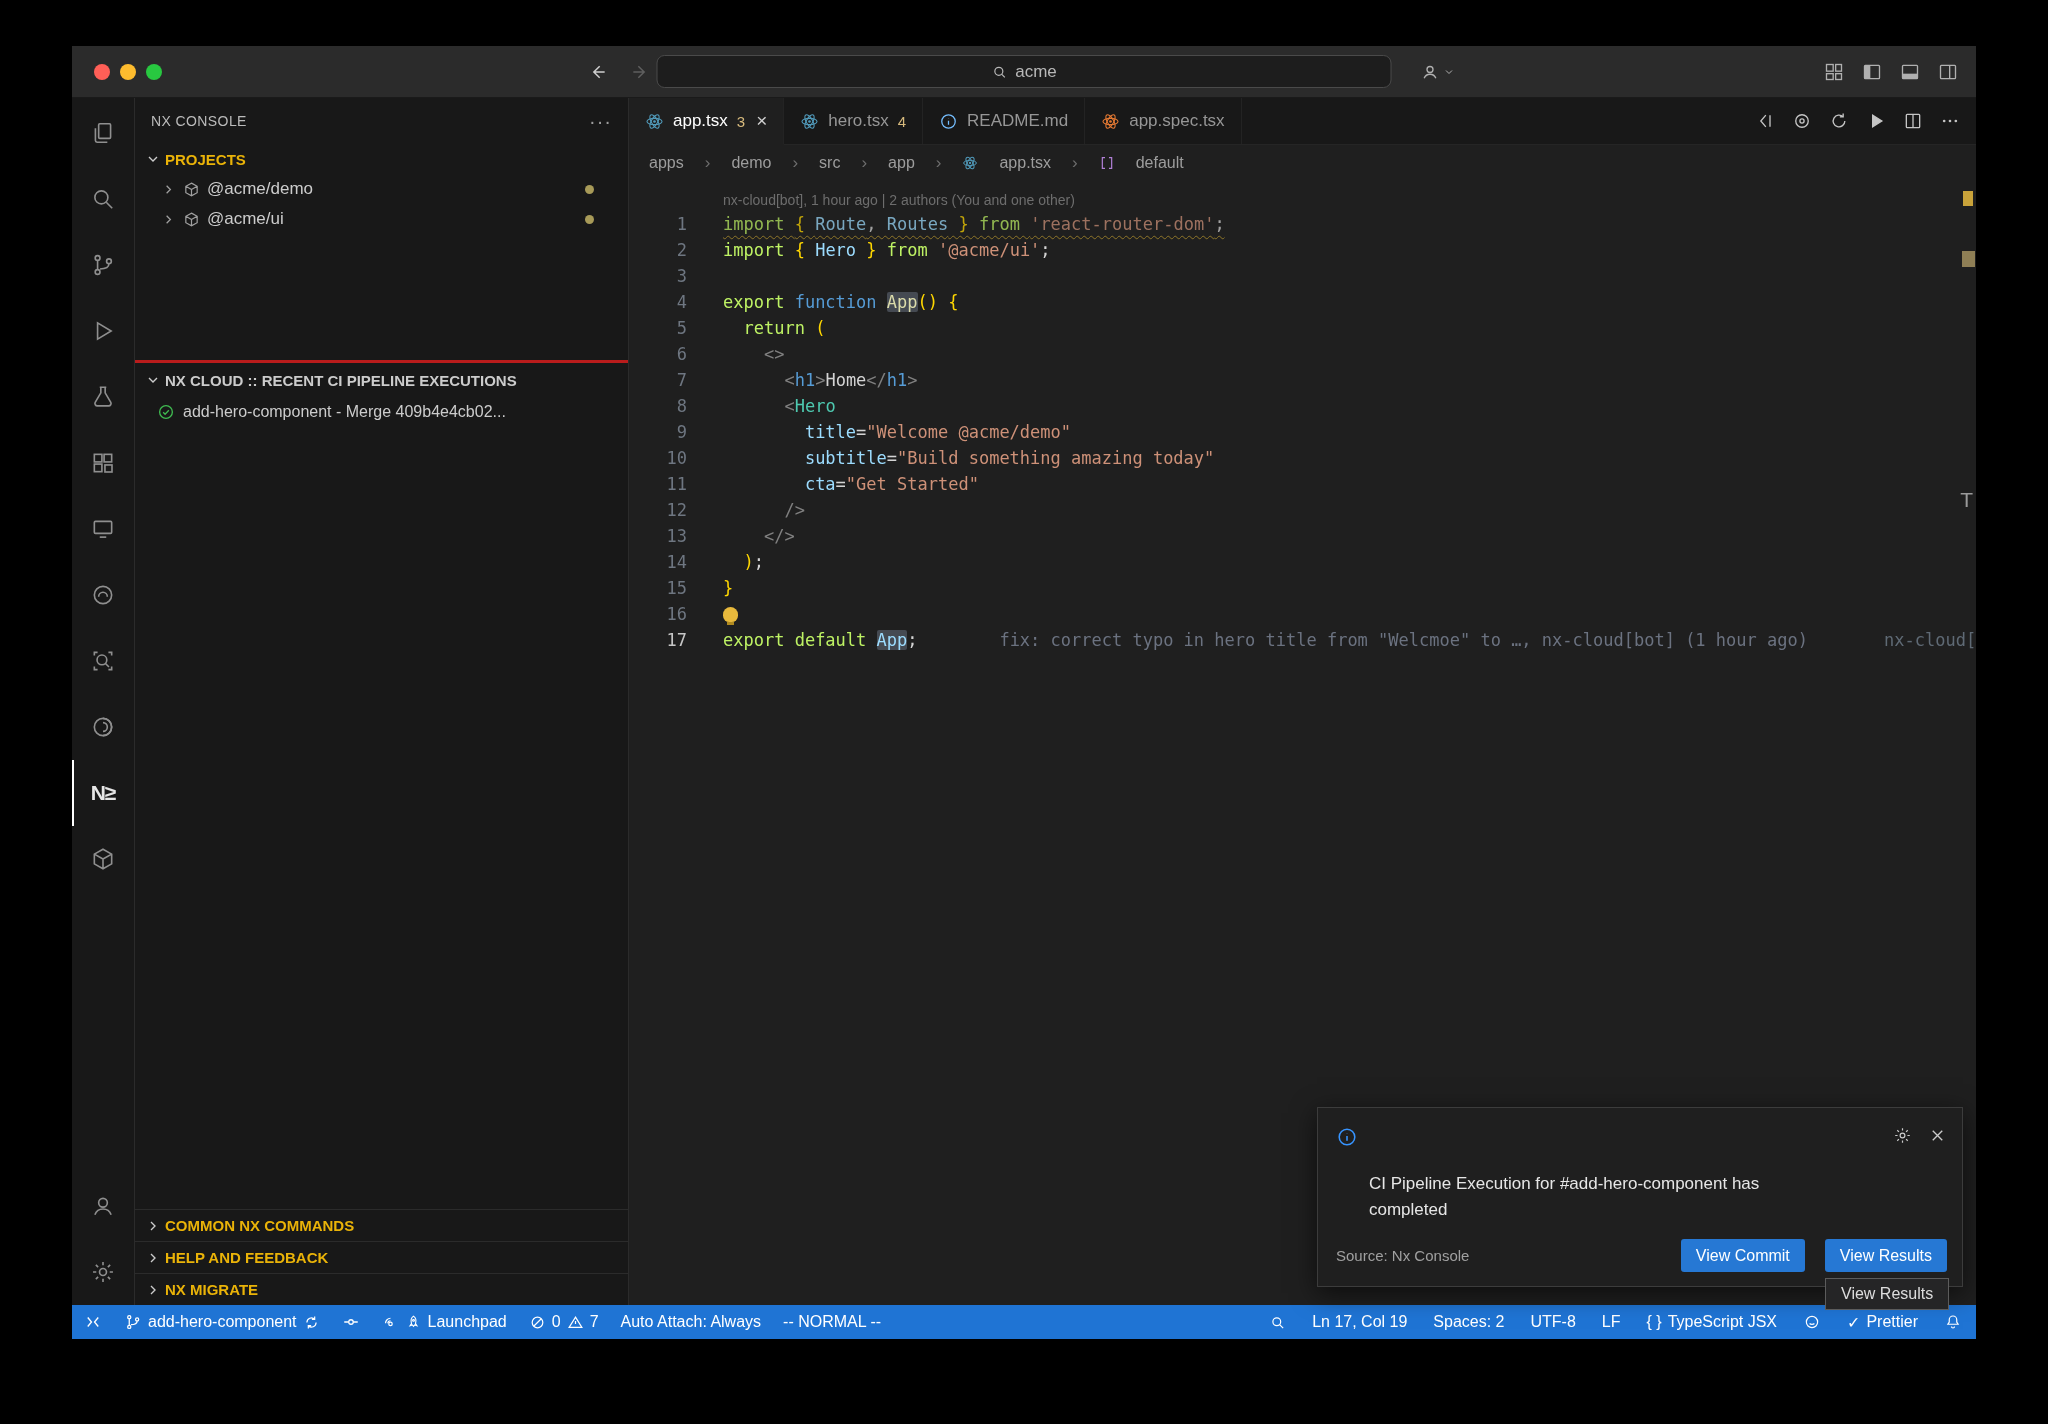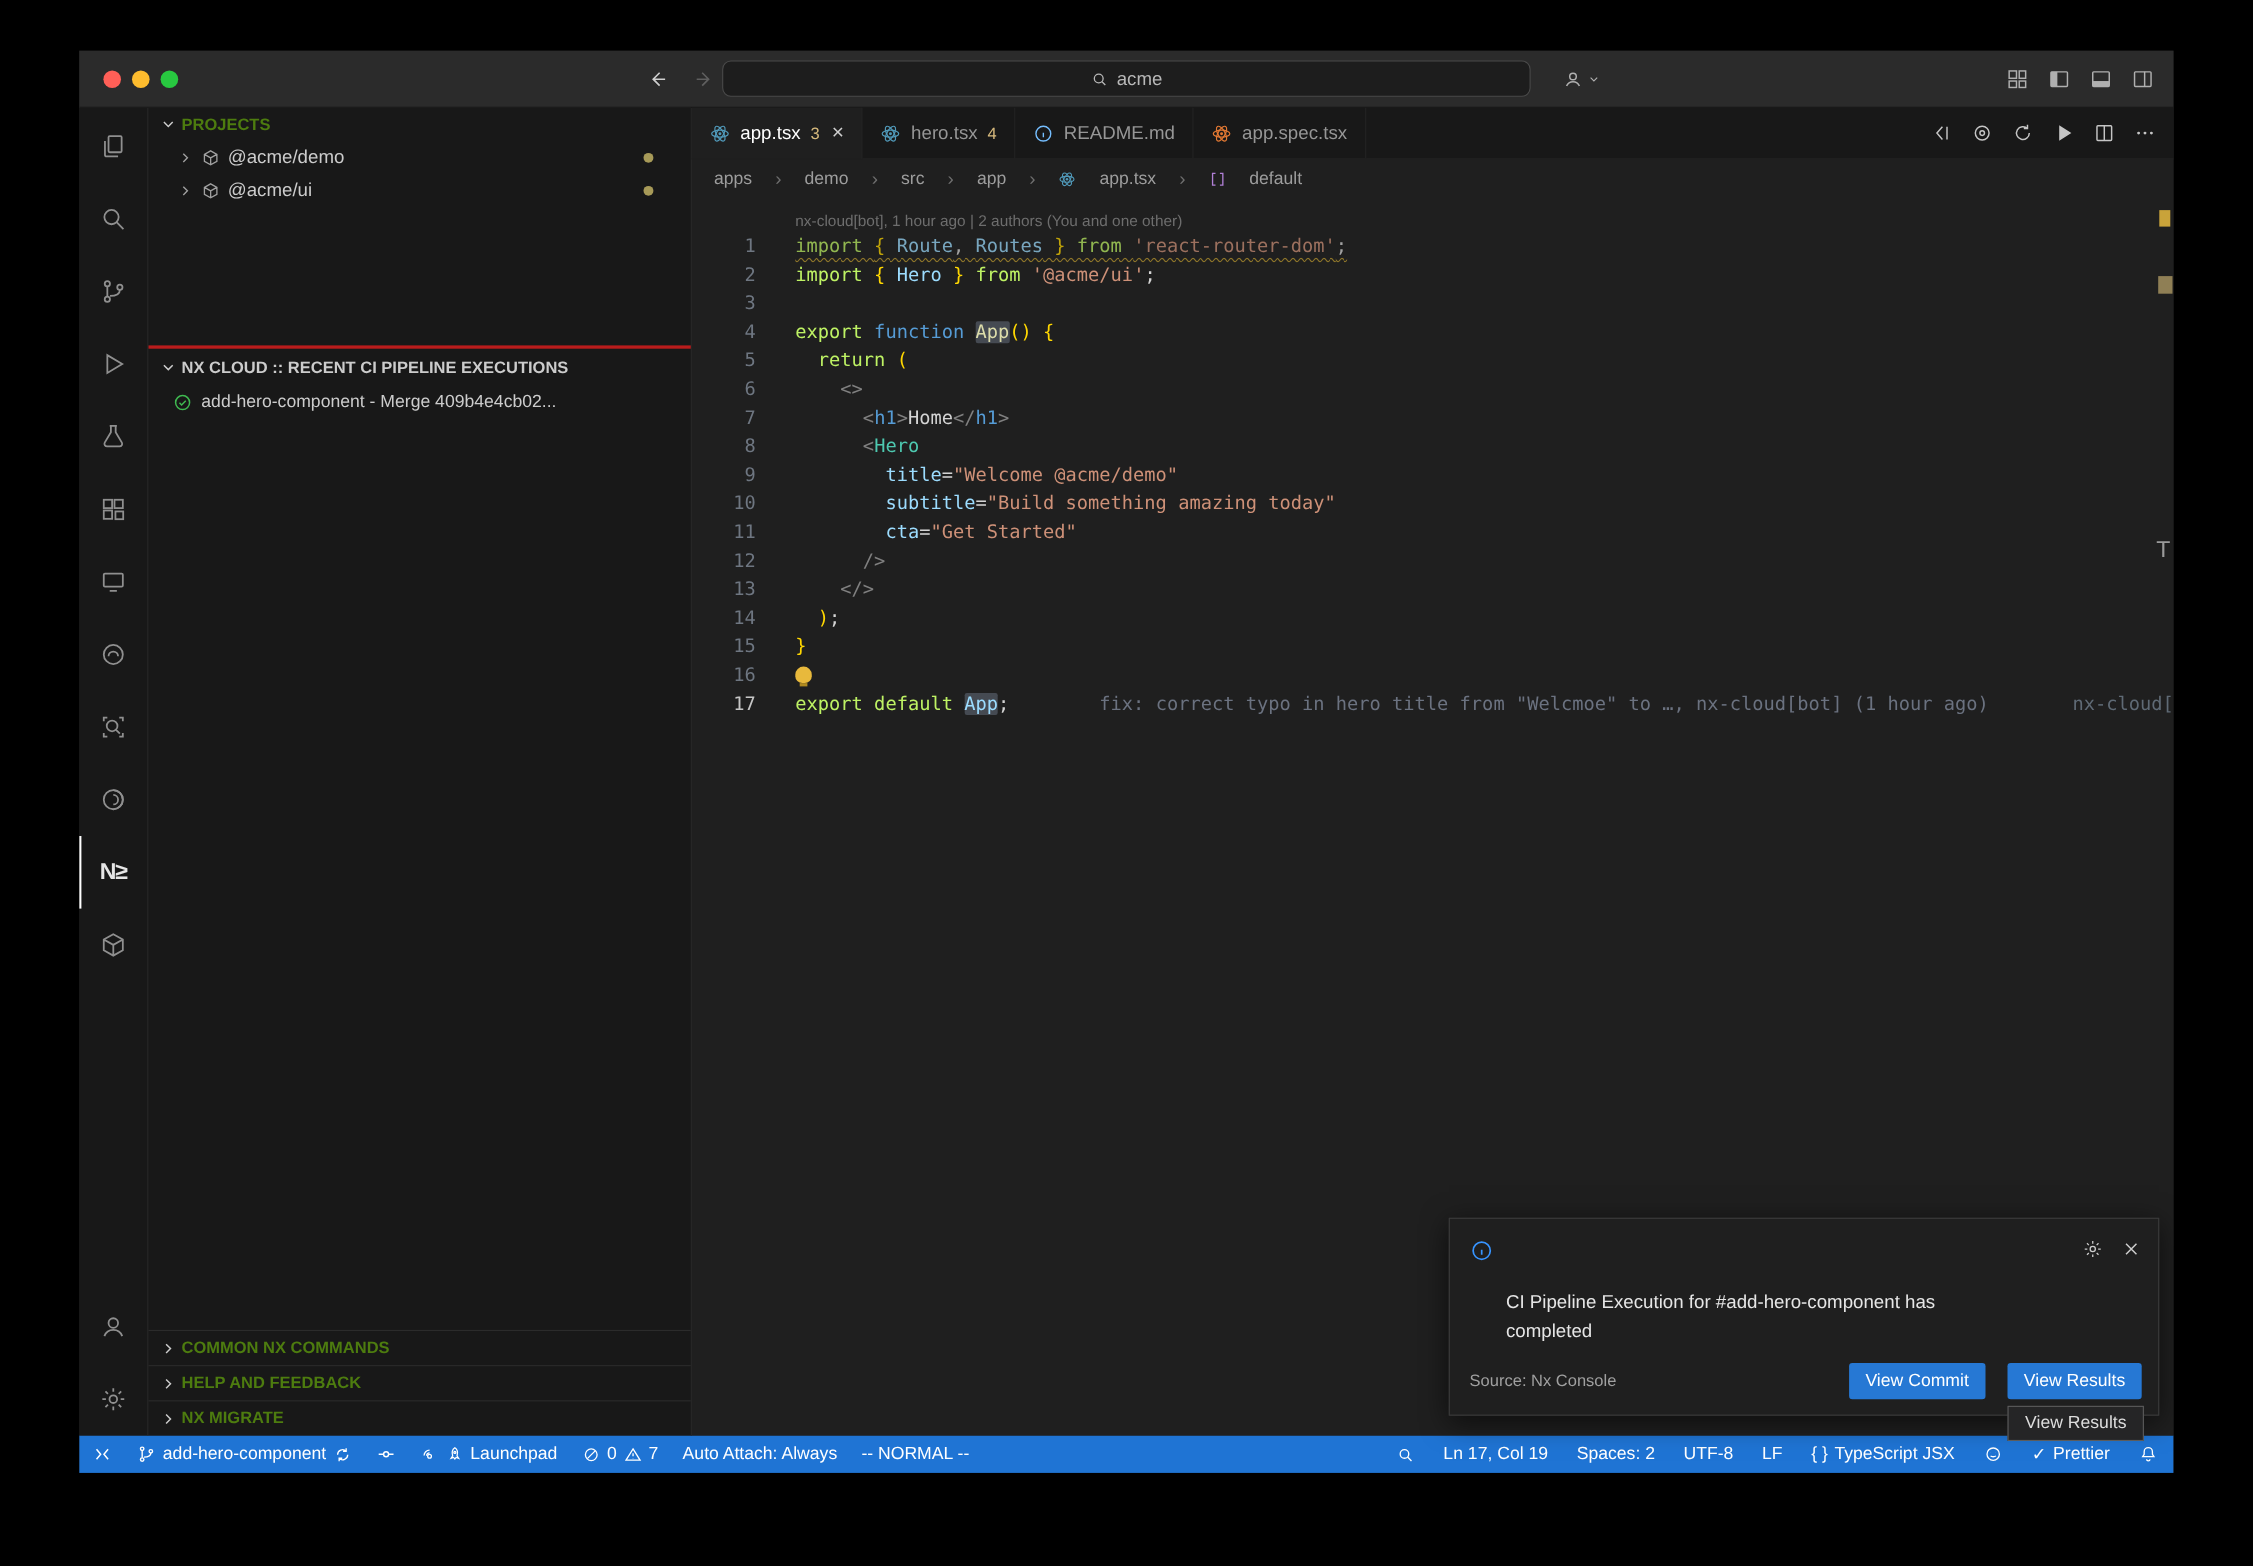--- a/index.html
+++ b/index.html
@@ -19,21 +19,21 @@
   .main{display:flex;height:1207px;}
   .activitybar{width:63px;background:#181818;border-right:1px solid #2b2b2b;display:flex;flex-direction:column;align-items:stretch;box-sizing:border-box;padding-top:2px;}
   .ab-item{height:66px;display:flex;align-items:center;justify-content:center;color:#8f8f8f;border-left:2px solid transparent;border-right:2px solid transparent;}
   .ab-item.active{color:#ffffff;border-left:2px solid #ffffff;}
   .ab-bottom{margin-top:auto;}
   .nx-logo{font-weight:bold;font-size:21px;color:#e6e6e6;letter-spacing:-1px;}
   
   .sidebar{width:494px;background:#181818;border-right:1px solid #2b2b2b;display:flex;flex-direction:column;box-sizing:border-box;color:#cccccc;}
   .sb-title{height:46px;display:flex;align-items:center;padding:0 16px;font-size:14px;letter-spacing:.4px;color:#bbbbbb;}
   .sb-title .more{margin-left:auto;color:#9d9d9d;font-size:20px;letter-spacing:1px;}
-  .sec-head{height:30px;display:flex;align-items:center;gap:4px;padding-left:10px;font-size:15px;font-weight:700;color:#4d7c0f;}
+  .sec-head{height:30px;display:flex;align-items:center;gap:4px;padding-left:10px;font-size:15px;font-weight:700;color:#eab308;}
   .tree-row{height:30px;display:flex;align-items:center;gap:7px;padding-left:26px;font-size:17px;}
   .dot{width:9px;height:9px;border-radius:50%;background:#a79a58;margin-left:auto;margin-right:34px;}
   .cloud-head{margin-top:126px;border-top:3px solid #b91c1c;height:34px;display:flex;align-items:center;gap:4px;padding-left:10px;font-size:15px;font-weight:700;}
   .pipe-row{height:30px;display:flex;align-items:center;gap:8px;padding-left:22px;font-size:16px;white-space:nowrap;overflow:hidden;}
   .sb-bottom{margin-top:auto;}
   .sb-bottom .sec-head{border-top:1px solid #2b2b2b;height:31px;}
   
   .editor{flex:1;min-width:0;display:flex;flex-direction:column;background:#1f1f1f;position:relative;}
   .tabbar{height:46px;background:#181818;border-bottom:1px solid #252525;display:flex;align-items:stretch;}
   .tab{display:flex;align-items:center;gap:9px;padding:0 16px;font-size:17px;color:#969696;border-right:1px solid #232323;white-space:nowrap;}
@@ -222,20 +222,24 @@
           </div>
         <div class="ab-item">
             <svg width="26" height="26" viewBox="0 0 24 24" fill="none" stroke="currentColor" stroke-width="1.5">
               <circle cx="12" cy="12" r="3.2"></circle>
               <path d="M12 2.8v3M12 18.2v3M2.8 12h3M18.2 12h3M5.4 5.4l2.1 2.1M16.5 16.5l2.1 2.1M18.6 5.4l-2.1 2.1M7.5 16.5l-2.1 2.1"></path>
             </svg>
           </div>
       </div>
 
       <div class="sidebar">
+        <div class="sb-title">
+          <span>NX CONSOLE</span>
+          <span class="more">···</span>
+        </div>
         <div class="sec-head">
           <svg width="16" height="16" viewBox="0 0 24 24" fill="none" stroke="#cccccc" stroke-width="2">
               <path d="M6 9l6 6 6-6"></path>
             </svg>
           <span>PROJECTS</span>
         </div>
         <div class="tree-row">
           <svg width="15" height="15" viewBox="0 0 24 24" fill="none" stroke="#a0a0a0" stroke-width="2">
               <path d="M9 6l6 6-6 6"></path>
             </svg>

